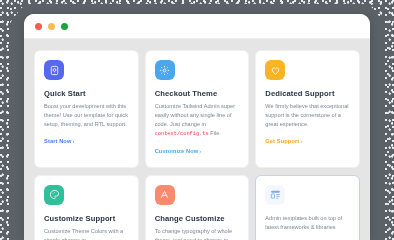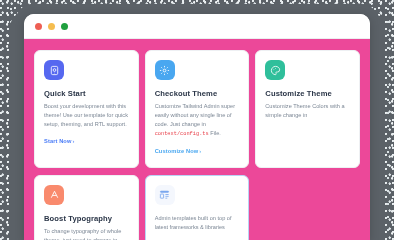--- a/index.html
+++ b/index.html
@@ -67,21 +67,21 @@
     border-radius: 50%;
     margin-right: 6px;
   }
   .dot.red    { background: #ee5f54; }
   .dot.yellow { background: #f5bd4f; }
   .dot.green  { background: #20a03e; }
 
   
   #page {
     padding: 11px 10px 0 10px;
-    background: #ec4899;
+    background: #e5e5e5;
     height: calc(100% - 25px);
     box-sizing: border-box;
   }
   #grid {
     display: grid;
     grid-template-columns: repeat(3, 1fr);
     column-gap: 6px;
     row-gap: 7px;
   }
   .card {
@@ -190,42 +190,56 @@
           </div>
           <div class="card-title">Checkout Theme</div>
           <div class="card-desc">
             <span>Customize Tailwind Admin super easily without any single line of code. Just change in </span><span class="code">context/config.ts</span><span> File.</span>
           </div>
           <a class="card-link link-cyan">
             <span>Customize Now</span><span class="chev">›</span>
           </a>
         </div>
 
+        <div class="card">
+          <div class="card-icon" style="background:#f9b426">
+            <svg width="11" height="11" viewBox="0 0 24 24" fill="none" stroke="#ffffff" stroke-width="1.8">
+              <path d="M12 20s-7-4.6-7-9.3A3.9 3.9 0 0 1 12 8a3.9 3.9 0 0 1 7 2.7C19 15.4 12 20 12 20z"></path>
+            </svg>
+          </div>
+          <div class="card-title">Dedicated Support</div>
+          <div class="card-desc">
+            <span>We firmly believe that exceptional support is the cornerstone of a great experience.</span>
+          </div>
+          <a class="card-link link-orange">
+            <span>Get Support</span><span class="chev">›</span>
+          </a>
+        </div>
 
         <div class="card">
           <div class="card-icon" style="background:#2fbf9b">
             <svg width="11" height="11" viewBox="0 0 24 24" fill="none" stroke="#ffffff" stroke-width="1.8">
               <path d="M12 3a9 9 0 1 0 0 18c1 0 1.6-.8 1.6-1.6 0-.5-.2-.9-.5-1.2-.3-.3-.5-.7-.5-1.2 0-.9.7-1.6 1.6-1.6H16a5 5 0 0 0 5-5c0-4-4-7.4-9-7.4z"></path>
               <circle cx="8.5" cy="10.5" r="1" fill="#ffffff" stroke="none"></circle>
               <circle cx="12" cy="7.5" r="1" fill="#ffffff" stroke="none"></circle>
             </svg>
           </div>
-          <div class="card-title">Customize Theme</div>
+          <div class="card-title">Customize Support</div>
           <div class="card-desc">
             <span>Customize Theme Colors with a simple change in </span>
           </div>
         </div>
 
         <div class="card">
           <div class="card-icon" style="background:#f98a6d">
             <svg width="11" height="11" viewBox="0 0 24 24" fill="none" stroke="#ffffff" stroke-width="2">
               <path d="M5 19L12 5l7 14M8 14h8"></path>
             </svg>
           </div>
-          <div class="card-title">Boost Typography</div>
+          <div class="card-title">Change Customize</div>
           <div class="card-desc">
             <span>To change typography of whole theme, just need to change in </span>
           </div>
         </div>
 
         <div class="card highlight">
           <div class="card-icon" style="background:#f4f7fd">
             <svg width="11" height="11" viewBox="0 0 24 24" fill="none" stroke="#7aa7ee" stroke-width="1.8">
               <rect x="3" y="4" width="18" height="4" rx="1" fill="#7aa7ee" stroke="none"></rect>
               <rect x="3" y="11" width="7" height="9" rx="1"></rect>

